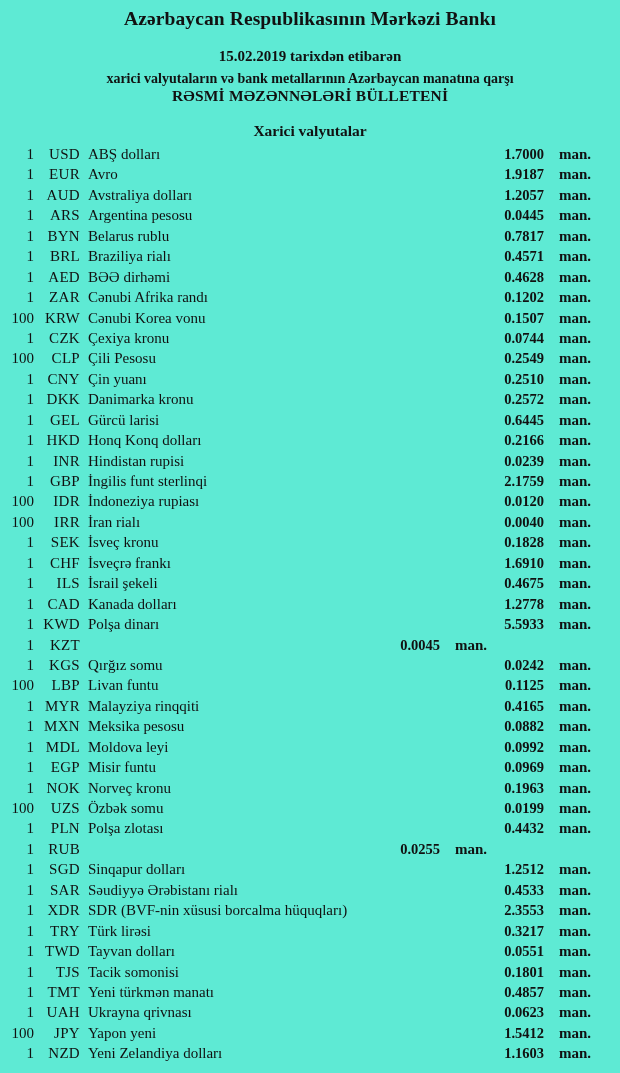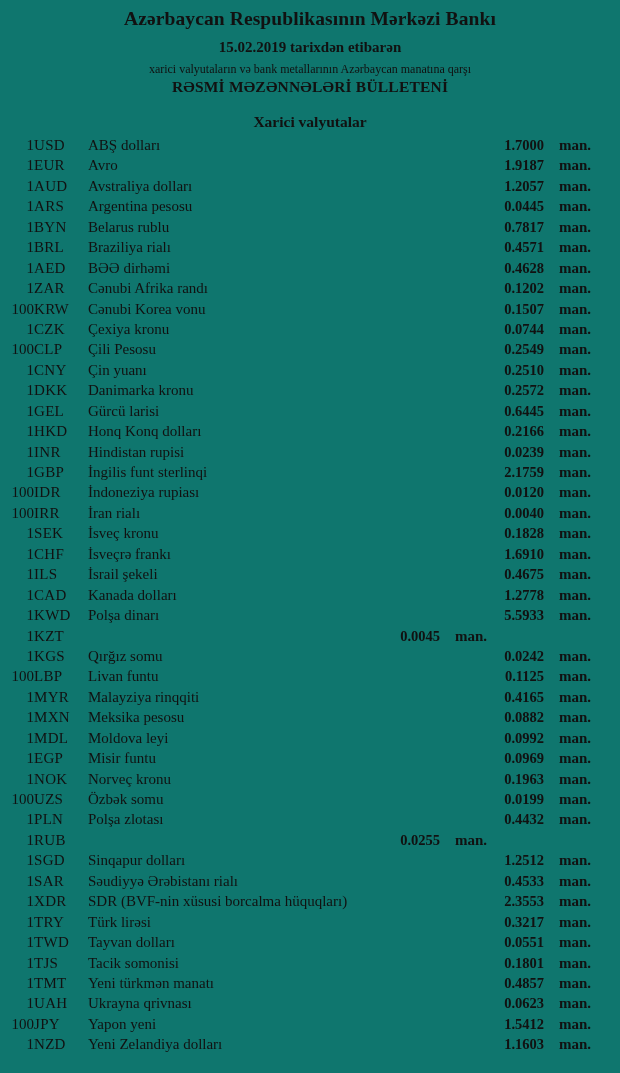--- a/index.html
+++ b/index.html
@@ -12,41 +12,41 @@
     height: 1073px;
     font-family: "Liberation Serif", "DejaVu Serif", serif;
     color: #111111;
     -webkit-font-smoothing: antialiased;
   }
   .page {
     position: relative;
     width: 620px;
     height: 1073px;
     overflow: hidden;
-    background: #0f766e;
+    background: #5eead4;
   }
   .hdr {
     text-align: center;
     padding-top: 7px;
   }
   .hdr-title {
     font-size: 19.5px;
     font-weight: bold;
     line-height: 23px;
     letter-spacing: 0.1px;
   }
   .hdr-date {
     font-size: 15px;
     font-weight: bold;
-    margin-top: 9px;
+    margin-top: 18px;
     line-height: 17px;
   }
   .hdr-sub {
-    font-size: 12px;
-    font-weight: normal;
+    font-size: 14px;
+    font-weight: bold;
     margin-top: 5px;
     line-height: 17px;
   }
   .hdr-bulletin {
     font-size: 15.5px;
     font-weight: bold;
     line-height: 18px;
     letter-spacing: 0.2px;
   }
   .section-title {
@@ -64,21 +64,21 @@
     grid-template-columns: 34px 46px 1fr 104px 76px;
     height: 20.45px;
     line-height: 20.45px;
     font-size: 15px;
     white-space: nowrap;
   }
   .qty {
     text-align: right;
   }
   .code {
-    text-align: left;
+    text-align: right;
     letter-spacing: 0.3px;
   }
   .name {
     padding-left: 8px;
     overflow: hidden;
   }
   .rate {
     text-align: right;
     font-weight: bold;
     font-size: 14.5px;

